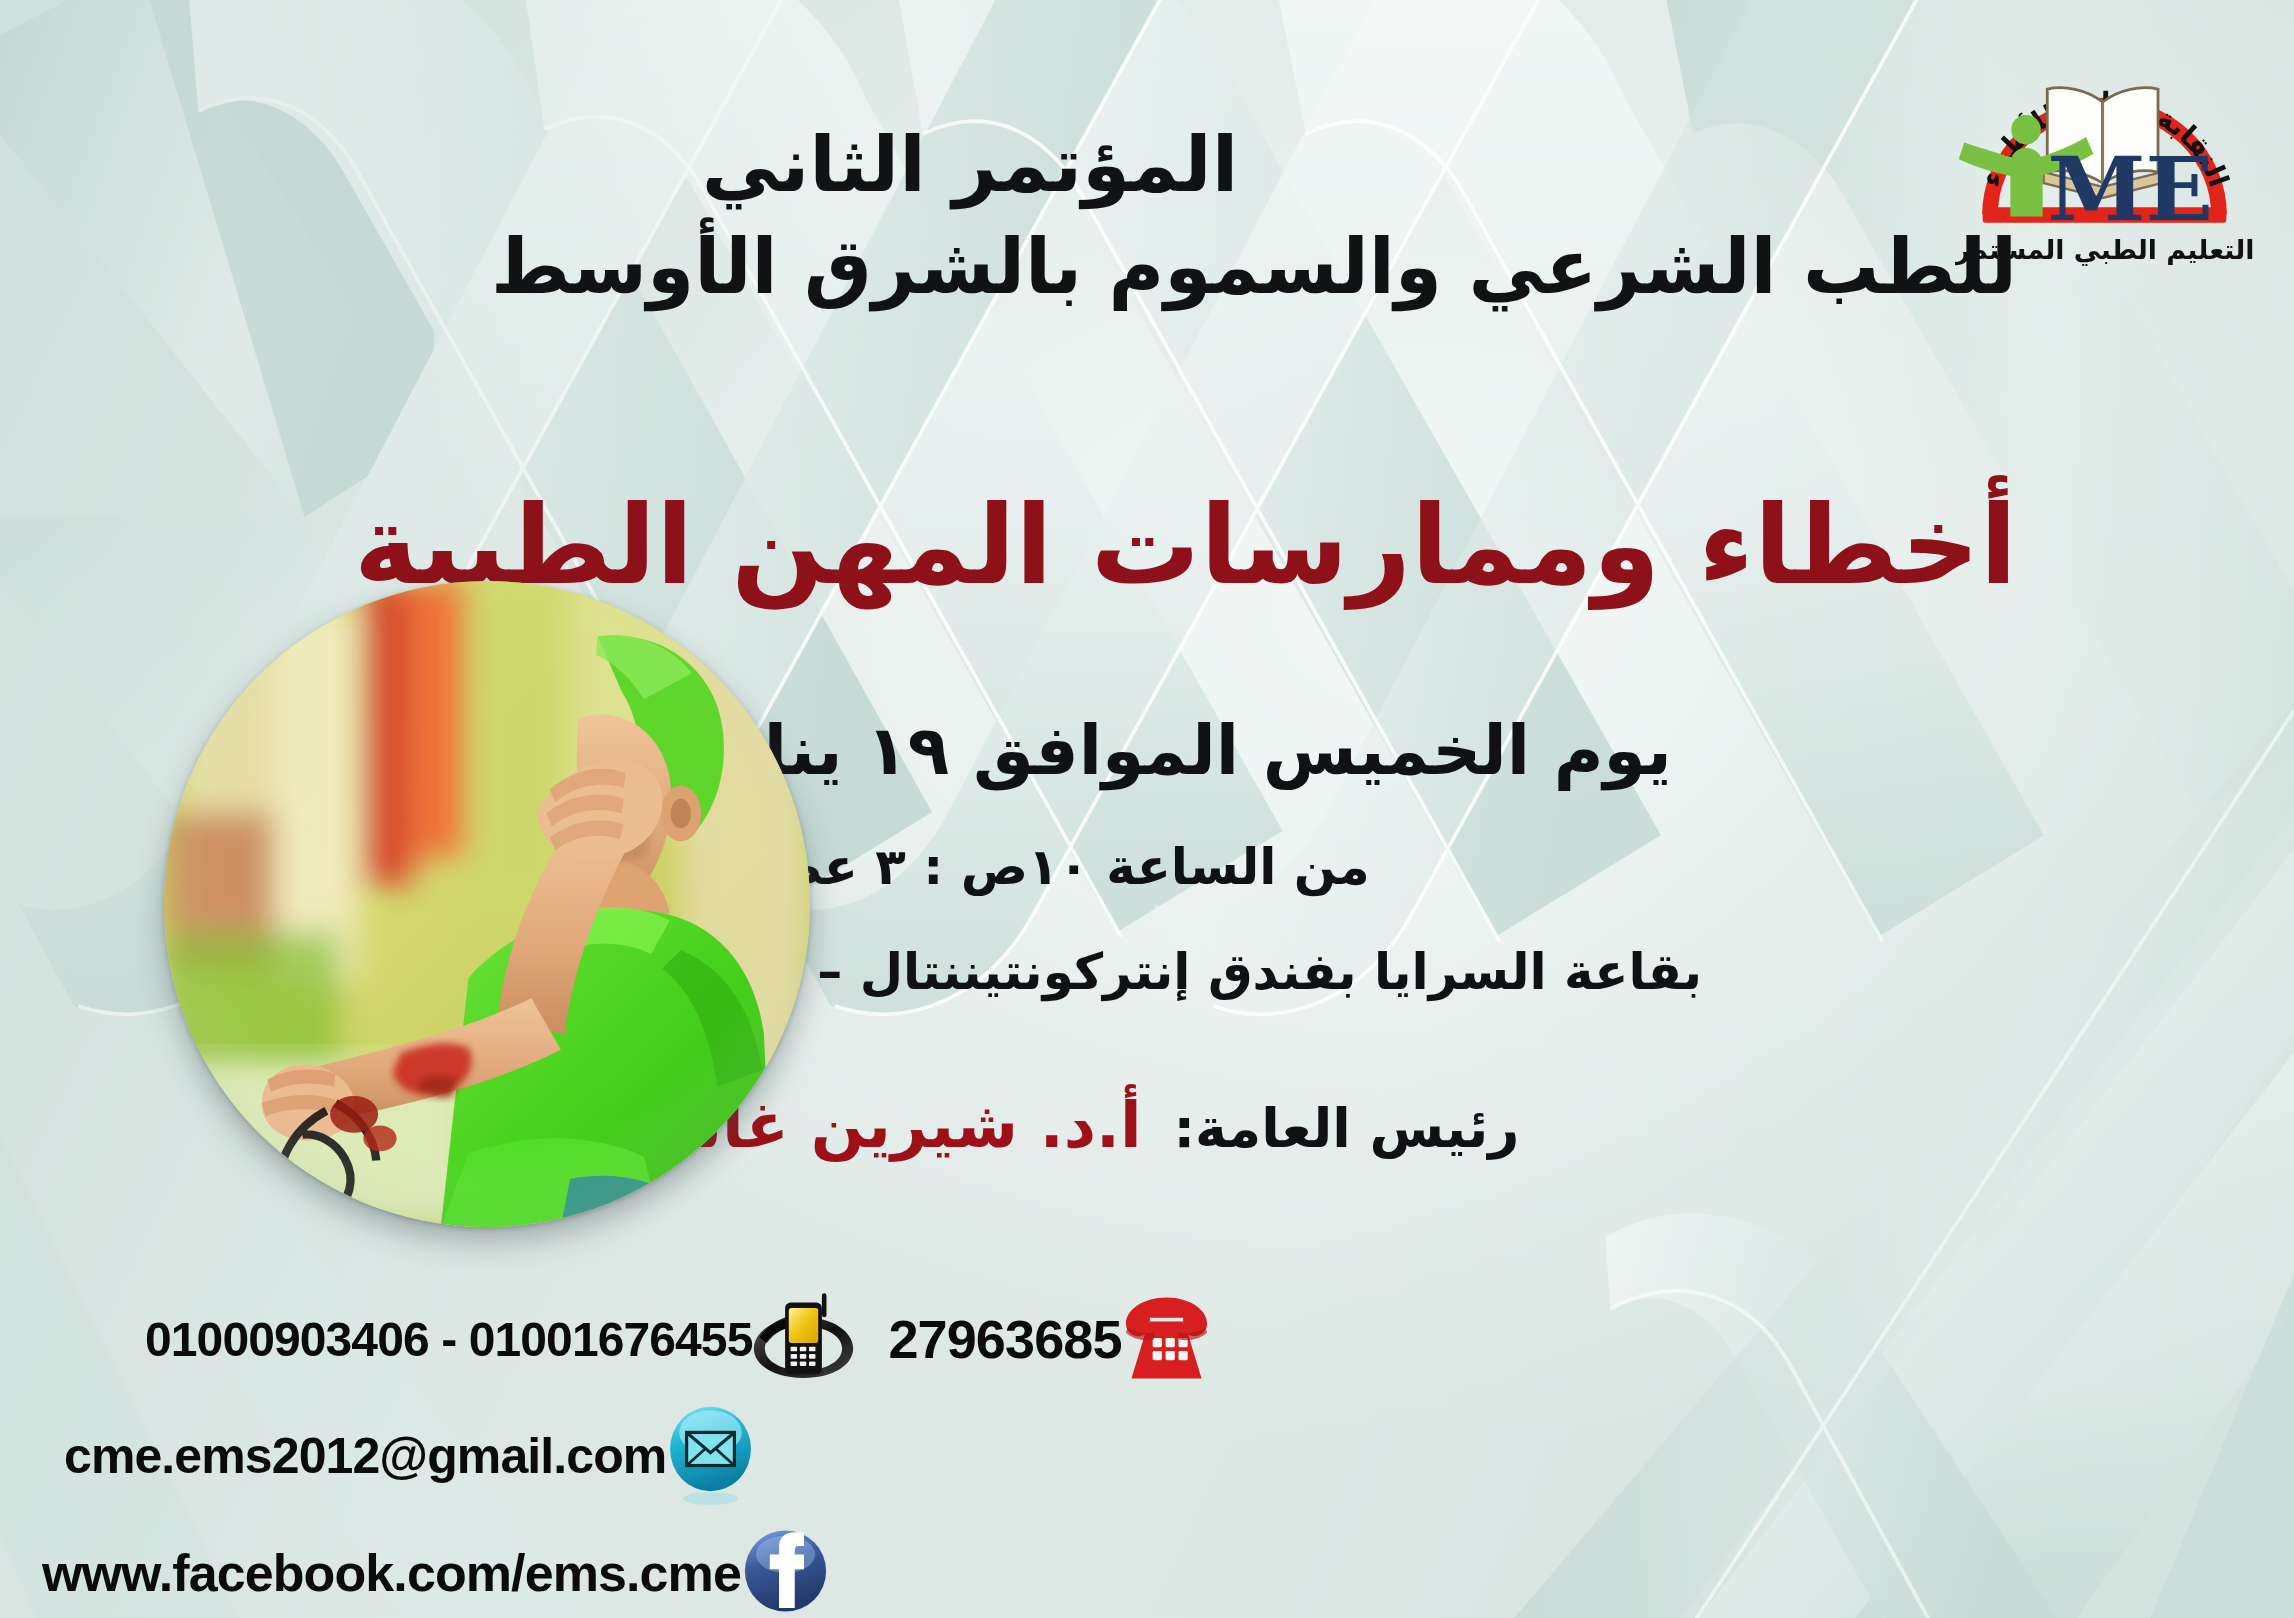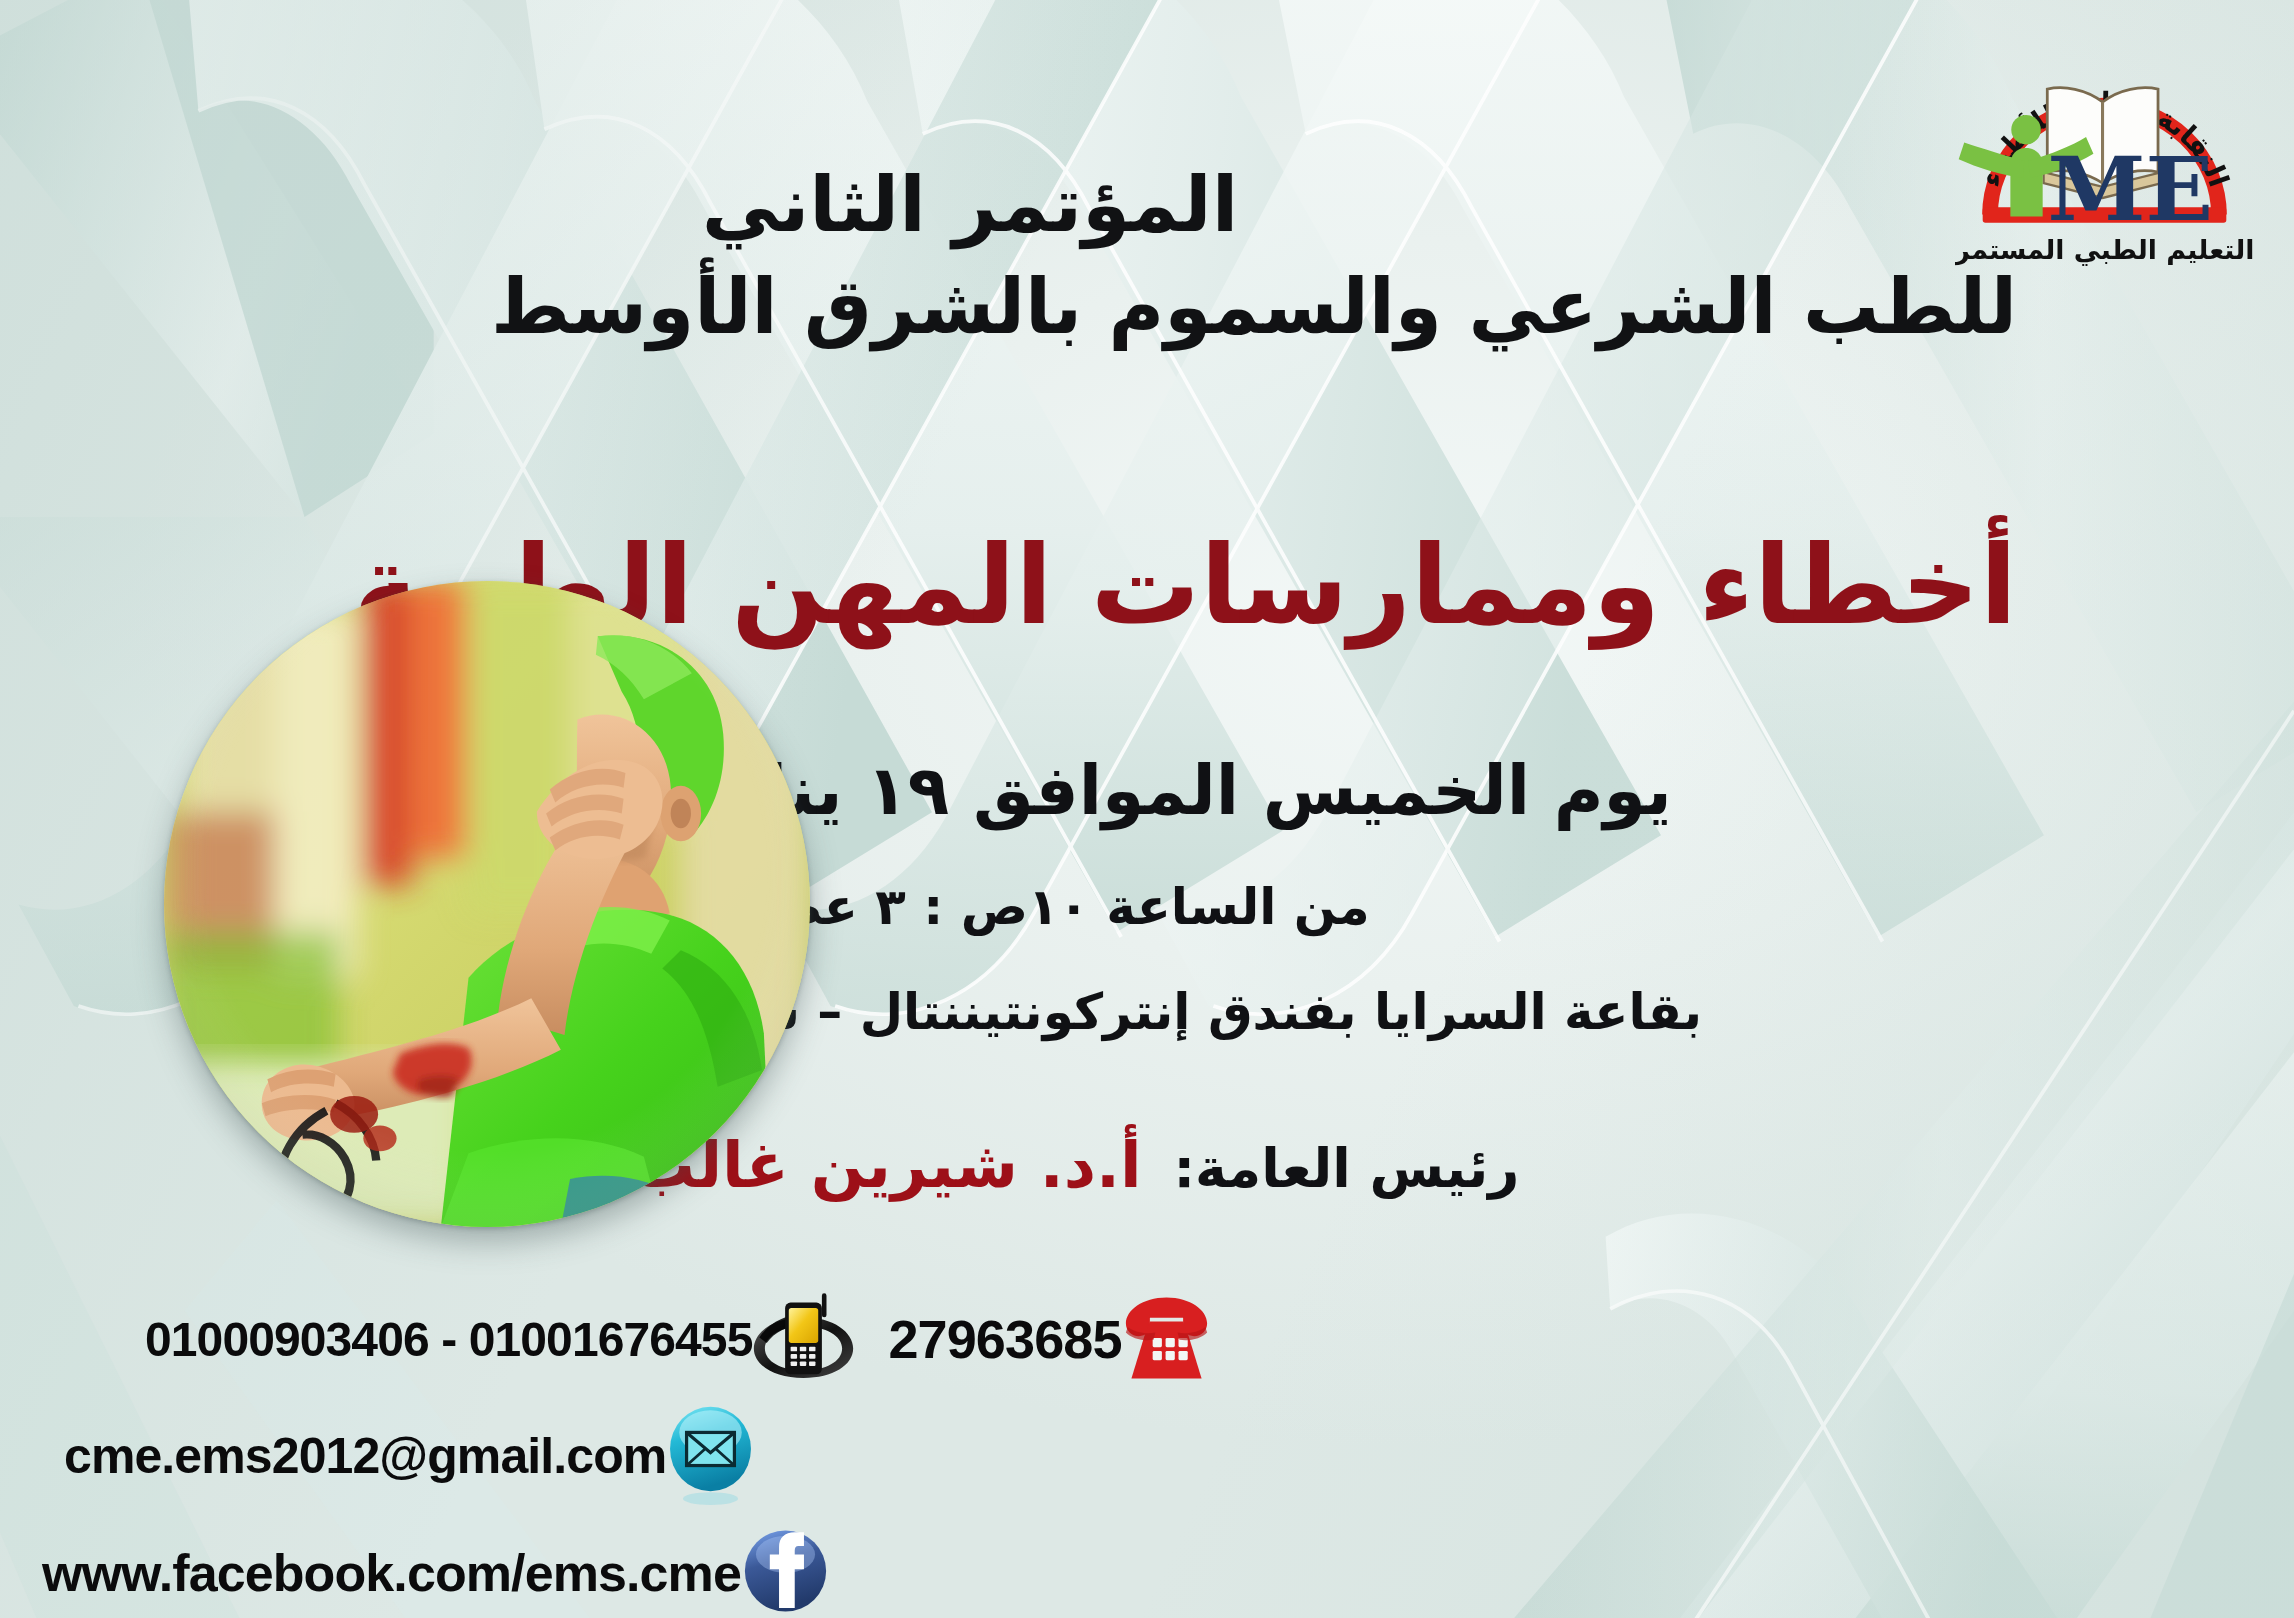--- a/index.html
+++ b/index.html
@@ -30,21 +30,21 @@
 
   
   #logo{
     position:absolute;
     top:16.6px; left:1955px;
     width:299px; height:277px;
   }
   #logo svg{width:100%;height:100%;display:block;}
 
   
-  .rtl{direction:rtl;unicode-bidi:isolate;margin-top:40px;}
+  .rtl{direction:rtl;unicode-bidi:isolate;}
 
   #t-line1{
     position:absolute;
     right:277px; top:120px;
     width:1661px;
     text-align:left;
     padding-left:351px;
     font-size:76px;
     font-weight:700;
     color:#111214;

